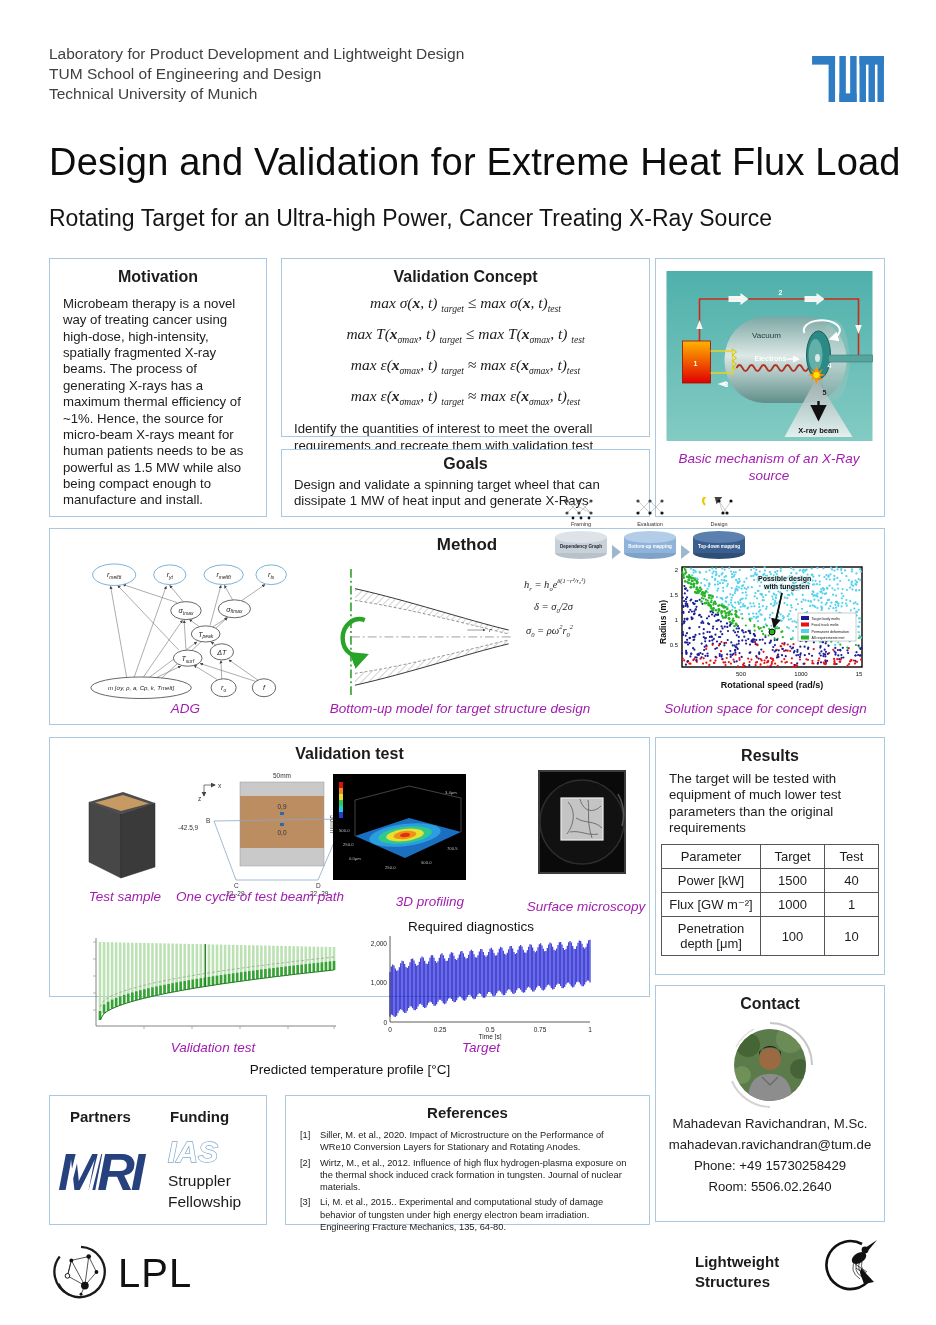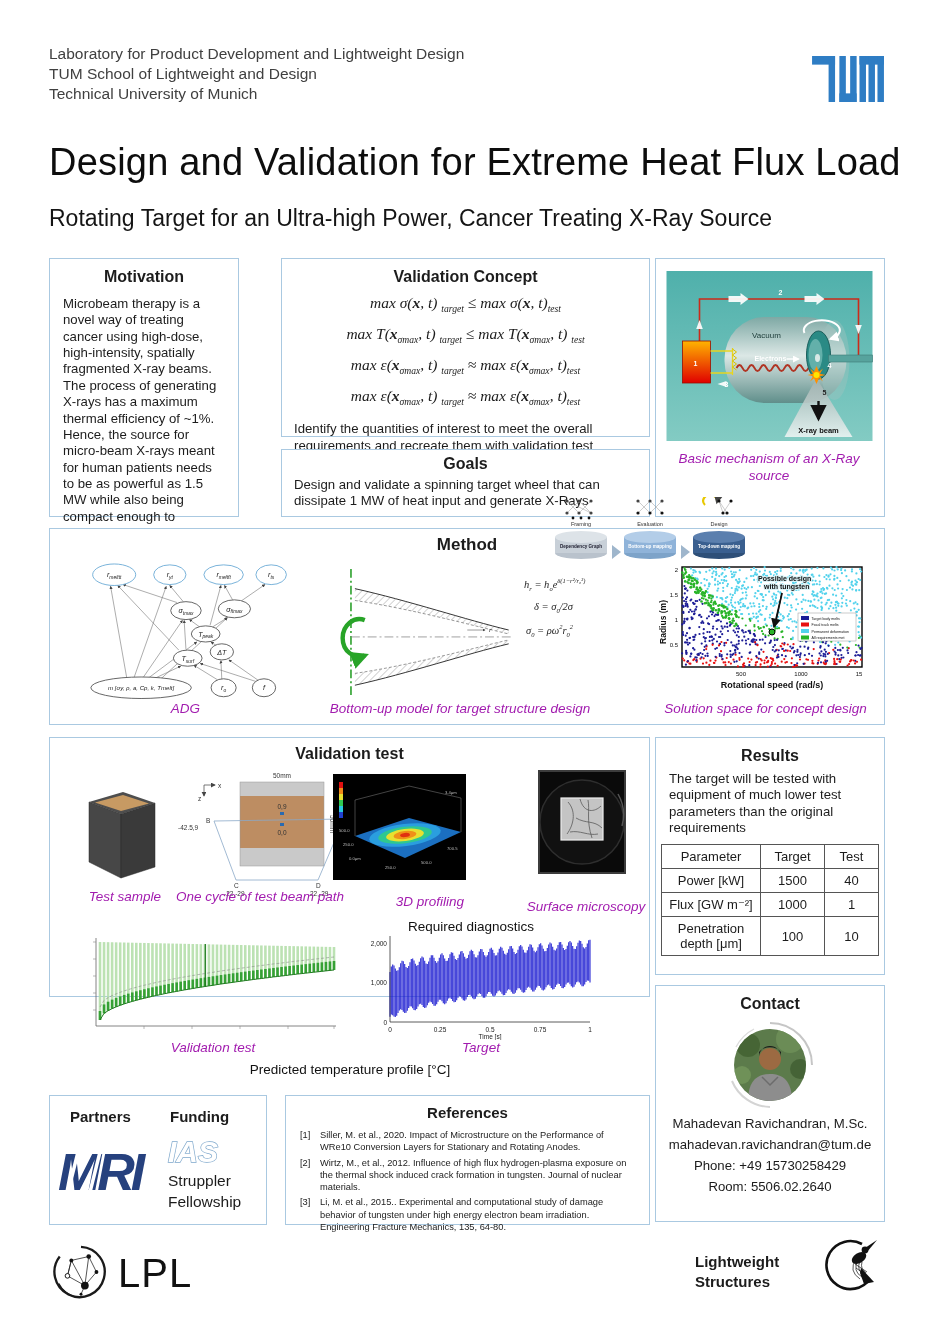--- a/index.html
+++ b/index.html
@@ -68,40 +68,40 @@
         <stop offset="1" stop-color="#f2f6f5"></stop>
       </linearGradient>
     <pattern id="hatch" width="5" height="5" patternUnits="userSpaceOnUse" patternTransform="rotate(45)">
       <line x1="0" y1="0" x2="0" y2="5" stroke="#8a8a8a" stroke-width="0.8"></line>
       </pattern>
   </defs>
 </svg>
 
 <div class="abs lab">
   <div>Laboratory for Product Development and Lightweight Design</div>
-  <div>TUM School of Lightweight and Design</div>
+  <div>TUM School of Engineering and Design</div>
   <div>Technical University of Munich</div>
 </div>
 <svg class="abs tumlogo" width="72" height="46" viewBox="0 0 100 64">
   <g fill="#2e7dc4">
     <rect x="0" y="0" width="32" height="12"></rect>
       <rect x="23" y="0" width="9" height="64"></rect>
     <rect x="38" y="0" width="9" height="64"></rect>
       <rect x="38" y="52" width="24" height="12"></rect>
     <rect x="53" y="0" width="9" height="64"></rect>
     <rect x="66" y="0" width="34" height="12"></rect>
       <rect x="66" y="0" width="9" height="64"></rect>
     <rect x="78.5" y="0" width="9" height="64"></rect>
       <rect x="91" y="0" width="9" height="64"></rect>
   </g>
 </svg>
 <div class="abs title">Design and Validation for Extreme Heat Flux Load</div>
 <div class="abs subtitle">Rotating Target for an Ultra-high Power, Cancer Treating X-Ray Source</div>
 
-<div class="box" style="left:49px;top:258px;width:190px;height:259px">
+<div class="box" style="left:49px;top:258px;width:218px;height:259px">
   <div class="btitle">Motivation</div>
   <div class="body13" style="margin:10px 13px 0 13px">Microbeam therapy is a novel way of treating cancer using high-dose, high-intensity, spatially fragmented X-ray beams. The process of generating X-rays has a maximum thermal efficiency of ~1%. Hence, the source for micro-beam X-rays meant for human patients needs to be as powerful as 1.5 MW while also being compact enough to manufacture and install.</div>
 </div>
 
 <div class="box" style="left:281px;top:258px;width:369px;height:179px">
   <div class="btitle">Validation Concept</div>
   <div class="eqs">
     <div><span>max σ(</span><span class="bi">x</span><span>, t) </span><sub>target</sub><span>  ≤  max σ(</span><span class="bi">x</span><span>, t)</span><sub>test</sub></div>
     <div><span>max T(</span><span class="bi">x</span><sub>σmax</sub><span>, t) </span><sub>target</sub><span>  ≤  max T(</span><span class="bi">x</span><sub>σmax</sub><span>, t) </span><sub>test</sub></div>
     <div><span>max ε(</span><span class="bi">x</span><sub>σmax</sub><span>, t) </span><sub>target</sub><span>  ≈  max ε(</span><span class="bi">x</span><sub>σmax</sub><span>, t)</span><sub>test</sub></div>

